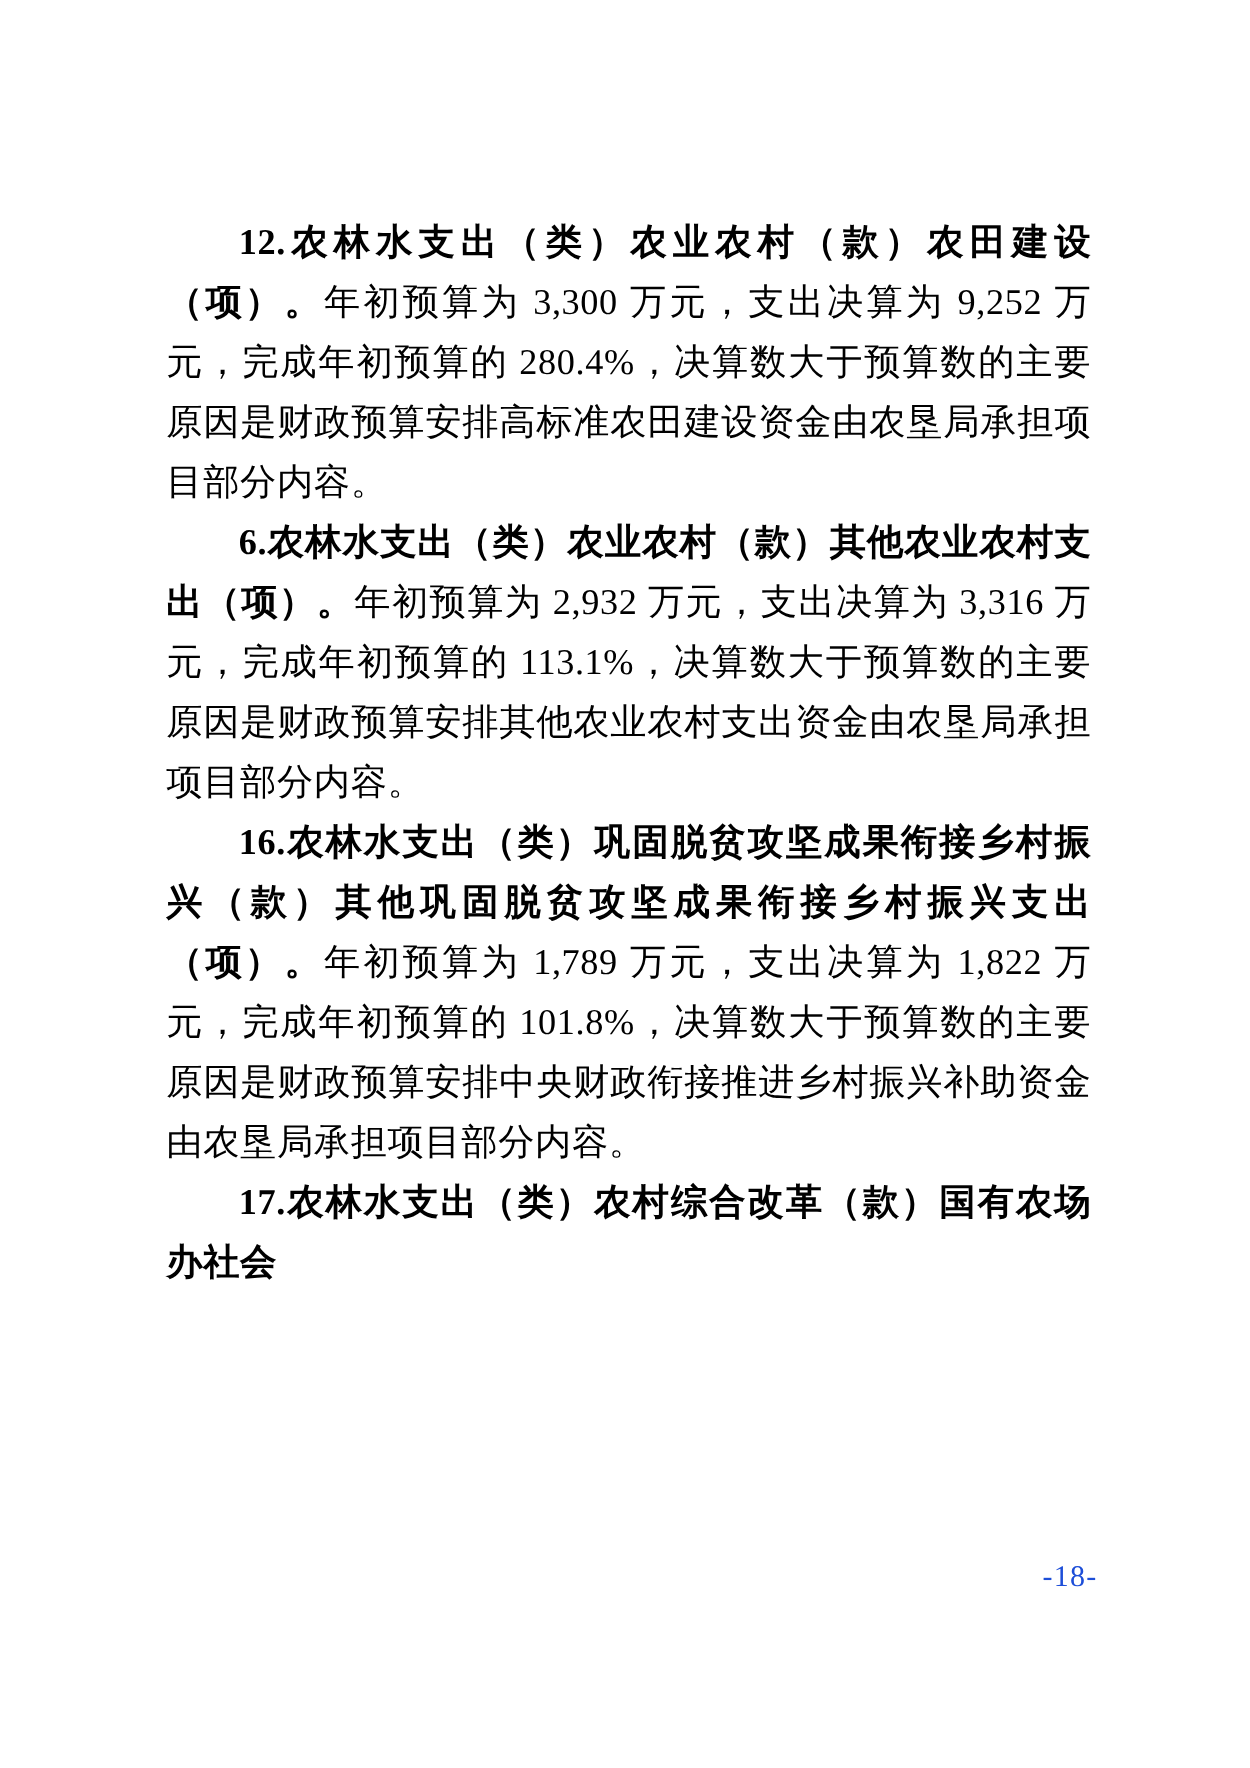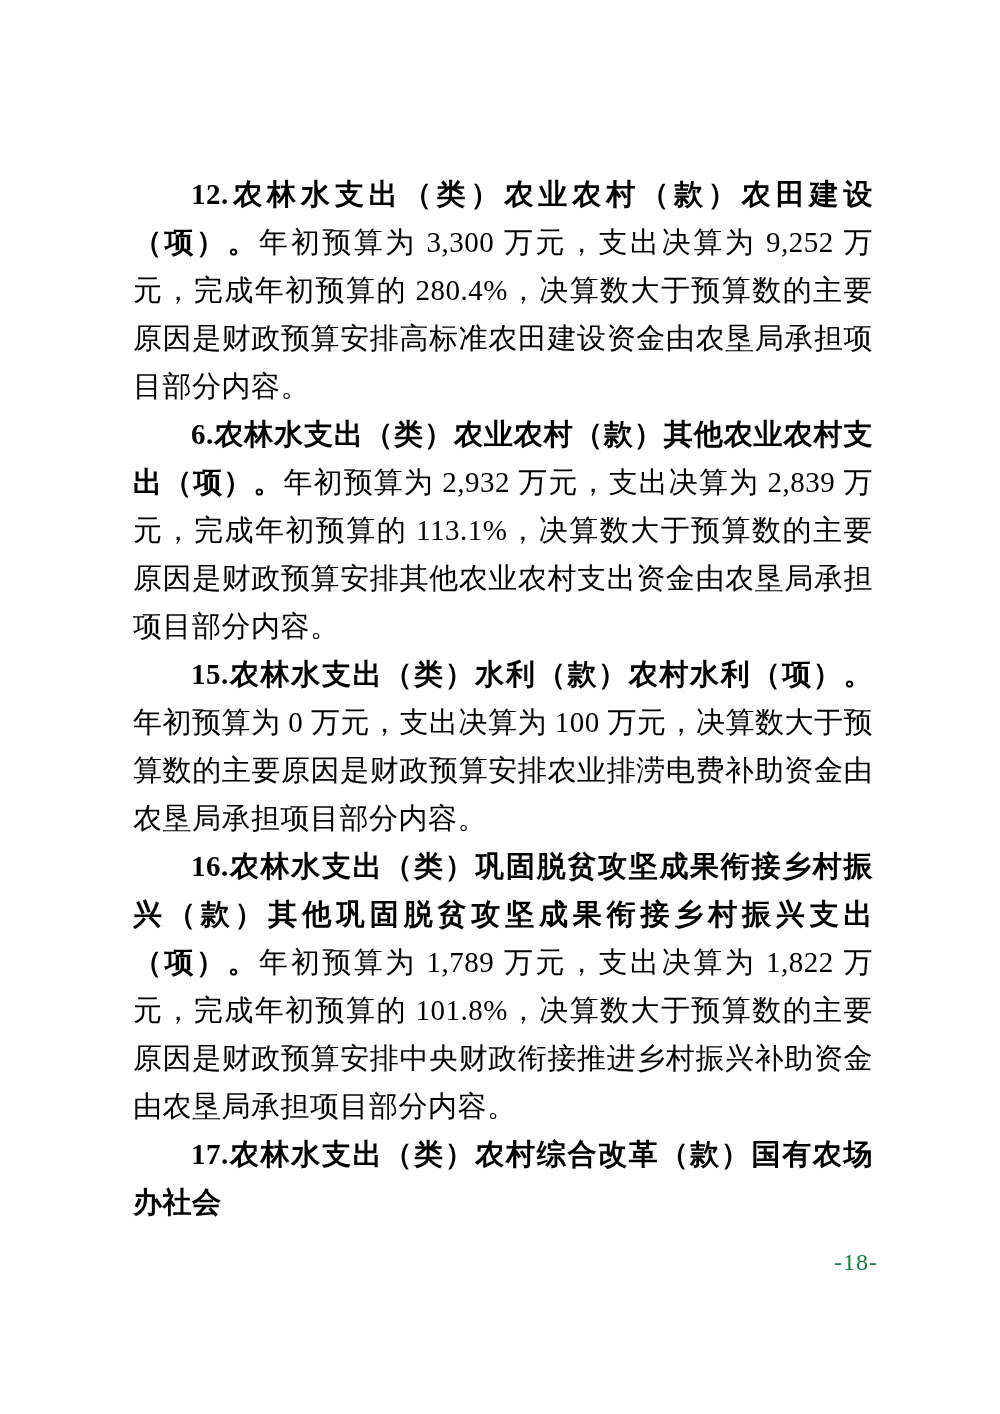--- a/index.html
+++ b/index.html
@@ -40,28 +40,27 @@
     font-weight: normal;
   }
   .page-number {
     position: absolute;
     top: 1247px;
     right: 122px;
     font-size: 24px;
     line-height: 30px;
     letter-spacing: 1px;
     font-family: "Liberation Serif", "DejaVu Serif", serif;
-    color: #15803d;
+    color: #1d4ed8;
   }
 </style>
 </head>
 <body>
 
 <div class="page">
   <div class="content">
     <p class="para"><span class="heading">12.农林水支出（类）农业农村（款）农田建设（项）。</span><span class="body">年初预算为 3,300 万元，支出决算为 9,252 万元，完成年初预算的 280.4%，决算数大于预算数的主要原因是财政预算安排高标准农田建设资金由农垦局承担项目部分内容。</span></p>
-    <p class="para"><span class="heading">6.农林水支出（类）农业农村（款）其他农业农村支出（项）。</span><span class="body">年初预算为 2,932 万元，支出决算为 2,839 万元，完成年初预算的 113.1%，决算数大于预算数的主要原因是财政预算安排其他农业农村支出资金由农垦局承担项目部分内容。</span></p>
-    <p class="para"><span class="heading">15.农林水支出（类）水利（款）农村水利（项）。</span><span class="body">年初预算为 0 万元，支出决算为 100 万元，决算数大于预算数的主要原因是财政预算安排农业排涝电费补助资金由农垦局承担项目部分内容。</span></p>
+    <p class="para"><span class="heading">6.农林水支出（类）农业农村（款）其他农业农村支出（项）。</span><span class="body">年初预算为 2,932 万元，支出决算为 3,316 万元，完成年初预算的 113.1%，决算数大于预算数的主要原因是财政预算安排其他农业农村支出资金由农垦局承担项目部分内容。</span></p>
     <p class="para"><span class="heading">16.农林水支出（类）巩固脱贫攻坚成果衔接乡村振兴（款）其他巩固脱贫攻坚成果衔接乡村振兴支出（项）。</span><span class="body">年初预算为 1,789 万元，支出决算为 1,822 万元，完成年初预算的 101.8%，决算数大于预算数的主要原因是财政预算安排中央财政衔接推进乡村振兴补助资金由农垦局承担项目部分内容。</span></p>
     <p class="para"><span class="heading">17.农林水支出（类）农村综合改革（款）国有农场办社会</span><span class="body"></span></p>
   </div>
   <div class="page-number">-18-</div>
 </div>
 
 </body></html>

